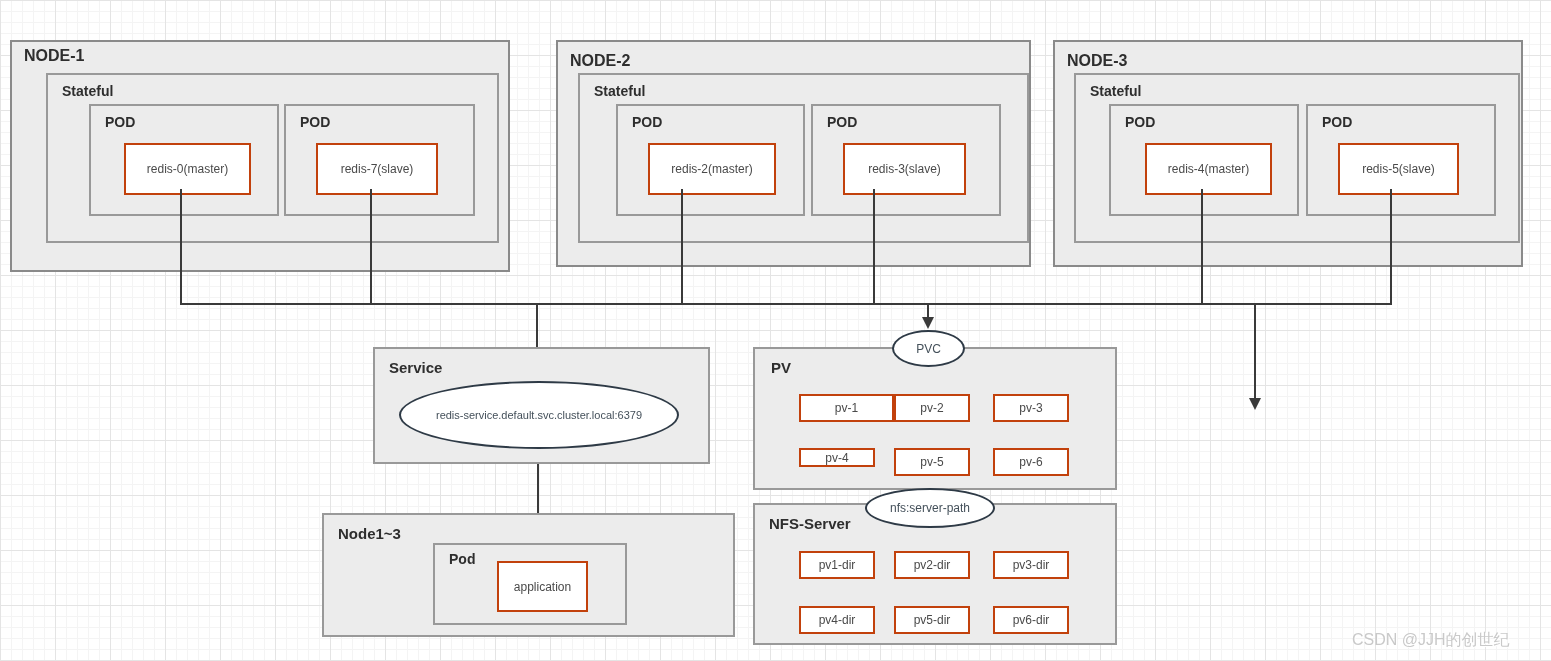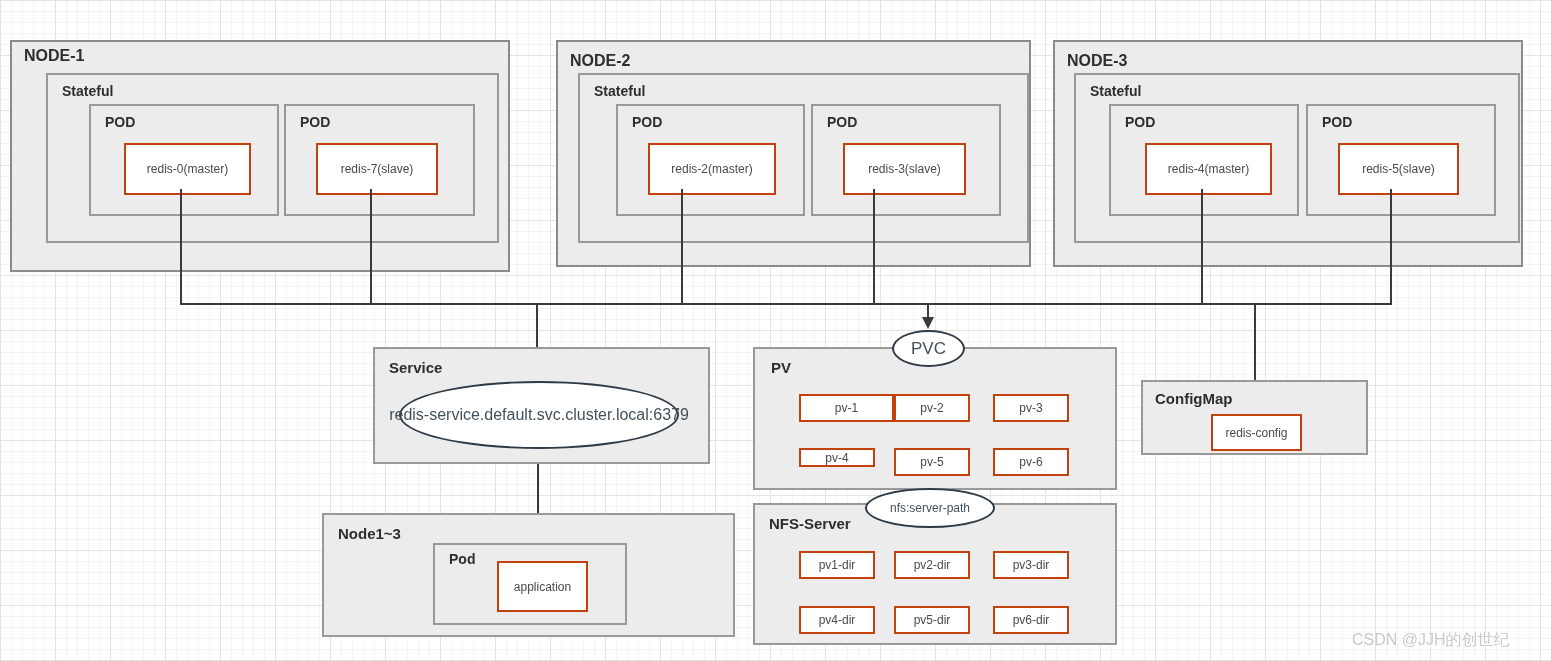--- a/index.html
+++ b/index.html
@@ -101,48 +101,44 @@
 
   <div class="vline" style="left:1254px;top:305px;width:2px;height:93px"></div>
   <div class="arr-d" style="left:1249px;top:398px"></div>
 
   <div class="vline" style="left:537px;top:462px;width:2px;height:96px"></div>
   <div class="arr-u" style="left:532px;top:450px"></div>
 
   <div class="gbox" style="left:373px;top:347px;width:337px;height:117px">
     <div class="lbl lbl-lg" style="left:14px;top:10px">Service</div>
   </div>
-  <div class="ellipse" style="left:399px;top:381px;width:280px;height:68px;font-size:16px">redis-service.default.svc.cluster.local:6379</div>
+  <div class="ellipse" style="left:399px;top:381px;width:280px;height:68px;font-size:11px">redis-service.default.svc.cluster.local:6379</div>
 
   <div class="gbox" style="left:753px;top:347px;width:364px;height:143px">
     <div class="lbl lbl-lg" style="left:16px;top:10px">PV</div>
     <div class="wbox cell" style="left:44px;top:45px;width:95px;height:28px">pv-1</div>
     <div class="wbox cell" style="left:139px;top:45px;width:76px;height:28px">pv-2</div>
     <div class="wbox cell" style="left:238px;top:45px;width:76px;height:28px">pv-3</div>
     <div class="wbox cell" style="left:44px;top:99px;width:76px;height:19px">pv-4</div>
     <div class="wbox cell" style="left:139px;top:99px;width:76px;height:28px">pv-5</div>
     <div class="wbox cell" style="left:238px;top:99px;width:76px;height:28px">pv-6</div>
   </div>
-  <div class="ellipse" style="left:892px;top:330px;width:73px;height:37px;font-size:17px">PVC</div>
+  <div class="ellipse" style="left:892px;top:330px;width:73px;height:37px;font-size:12px">PVC</div>
 
   <div class="gbox" style="left:753px;top:503px;width:364px;height:142px">
     <div class="lbl lbl-lg" style="left:14px;top:10px">NFS-Server</div>
     <div class="wbox cell" style="left:44px;top:46px;width:76px;height:28px">pv1-dir</div>
     <div class="wbox cell" style="left:139px;top:46px;width:76px;height:28px">pv2-dir</div>
     <div class="wbox cell" style="left:238px;top:46px;width:76px;height:28px">pv3-dir</div>
     <div class="wbox cell" style="left:44px;top:101px;width:76px;height:28px">pv4-dir</div>
     <div class="wbox cell" style="left:139px;top:101px;width:76px;height:28px">pv5-dir</div>
     <div class="wbox cell" style="left:238px;top:101px;width:76px;height:28px">pv6-dir</div>
   </div>
   <div class="ellipse" style="left:865px;top:488px;width:130px;height:40px;font-size:12px">nfs:server-path</div>
 
-  <div class="gbox" style="left:1141px;top:380px;width:227px;height:75px">
-    <div class="lbl lbl-lg" style="left:12px;top:8px">ConfigMap</div>
-    <div class="wbox" style="left:68px;top:32px;width:91px;height:37px">redis-config</div>
-  </div>
 
   <div class="gbox" style="left:322px;top:513px;width:413px;height:124px">
     <div class="lbl lbl-lg" style="left:14px;top:10px">Node1~3</div>
     <div class="gbox" style="left:109px;top:28px;width:194px;height:82px">
       <div class="lbl lbl-md" style="left:14px;top:6px">Pod</div>
       <div class="wbox" style="left:62px;top:16px;width:91px;height:51px">application</div>
     </div>
   </div>
 
   <div class="watermark">CSDN @JJH的创世纪</div>

